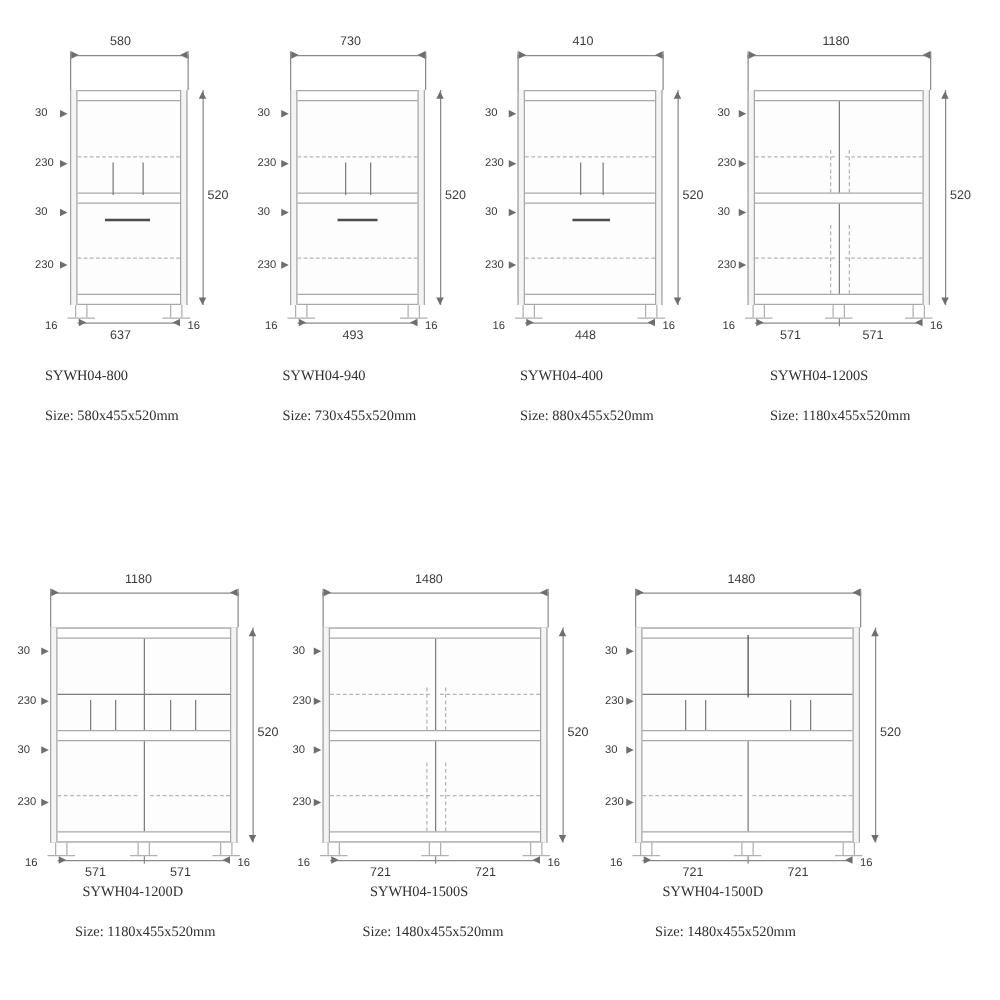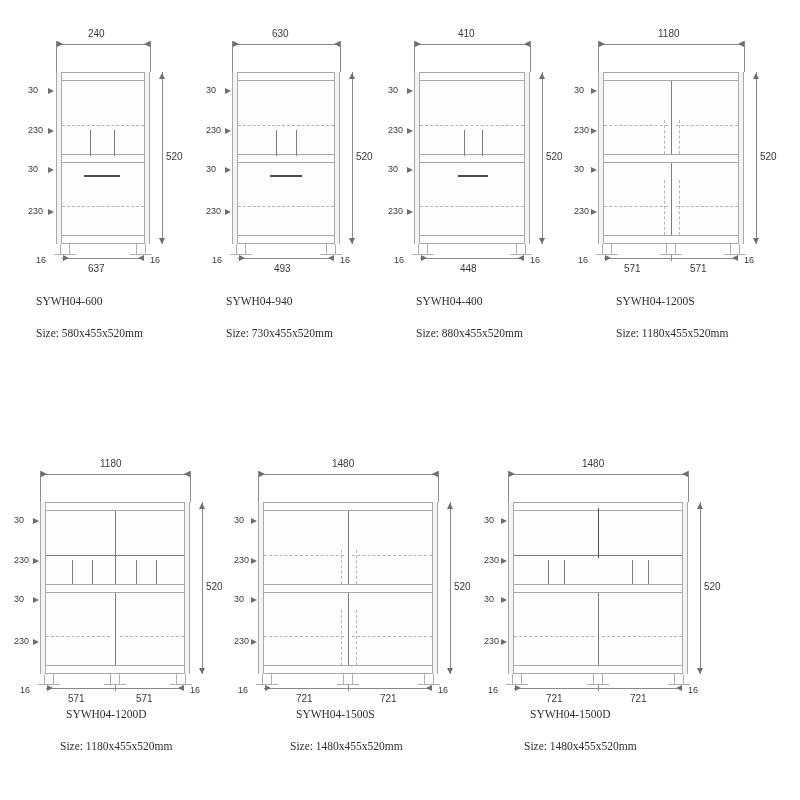--- a/index.html
+++ b/index.html
@@ -169,21 +169,21 @@
   <div class="row row-1">
 
     <div class="unit" style="left:14px; width:190px;">
       <div class="draw" style="height:260px;">
 
         <div class="dim-line-h" style="left:42px; top:24px; width:94px;"></div>
         <div class="dim-tick" style="left:42px; top:21px;"></div>
         <div class="dim-tick" style="left:136px; top:21px;"></div>
         <div class="arrow arrow-r" style="left:43px; top:21px;"></div>
         <div class="arrow arrow-l" style="left:130px; top:21px;"></div>
-        <div class="dim-label" style="left:74px; top:8px;">240</div>
+        <div class="dim-label" style="left:74px; top:8px;">580</div>
         <div class="dim-line-v" style="left:42px; top:24px; height:28px;"></div>
         <div class="dim-line-v" style="left:136px; top:24px; height:28px;"></div>
 
         <div class="cab" style="left:42px; top:52px; width:94px; height:172px;"></div>
 
         <div class="bar" style="left:42px; top:52px; width:94px; height:9px;"></div>
 
         <div class="bar" style="left:42px; top:134px; width:94px; height:9px;"></div>
 
         <div class="bar" style="left:42px; top:215px; width:94px; height:9px;"></div>
@@ -217,32 +217,32 @@
         <div class="arrow arrow-d" style="left:145px; top:218px;"></div>
         <div class="dim-label" style="left:152px; top:131px;">520</div>
 
         <div class="dim-line-h" style="left:48px; top:238px; width:82px;"></div>
         <div class="arrow arrow-r" style="left:49px; top:235px;"></div>
         <div class="arrow arrow-l" style="left:124px; top:235px;"></div>
         <div class="dim-label" style="left:74px; top:243px;">637</div>
         <div class="dim-label small" style="left:22px; top:235px;">16</div>
         <div class="dim-label small" style="left:136px; top:235px;">16</div>
       </div>
-      <div class="caption" style="left:22px; top:275px;">SYWH04-600</div>
+      <div class="caption" style="left:22px; top:275px;">SYWH04-800</div>
       <div class="caption" style="left:22px; top:307px;">Size: 580x455x520mm</div>
     </div>
 
     <div class="unit" style="left:204px; width:190px;">
       <div class="draw" style="height:260px;">
         <div class="dim-line-h" style="left:28px; top:24px; width:108px;"></div>
         <div class="dim-tick" style="left:28px; top:21px;"></div>
         <div class="dim-tick" style="left:136px; top:21px;"></div>
         <div class="arrow arrow-r" style="left:29px; top:21px;"></div>
         <div class="arrow arrow-l" style="left:130px; top:21px;"></div>
-        <div class="dim-label" style="left:68px; top:8px;">630</div>
+        <div class="dim-label" style="left:68px; top:8px;">730</div>
         <div class="dim-line-v" style="left:28px; top:24px; height:28px;"></div>
         <div class="dim-line-v" style="left:136px; top:24px; height:28px;"></div>
 
         <div class="cab" style="left:28px; top:52px; width:108px; height:172px;"></div>
         <div class="bar" style="left:28px; top:52px; width:108px; height:9px;"></div>
         <div class="bar" style="left:28px; top:134px; width:108px; height:9px;"></div>
         <div class="bar" style="left:28px; top:215px; width:108px; height:9px;"></div>
         <div class="side" style="left:28px; top:52px; width:6px; height:172px;"></div>
         <div class="side" style="left:130px; top:52px; width:6px; height:172px;"></div>
 

